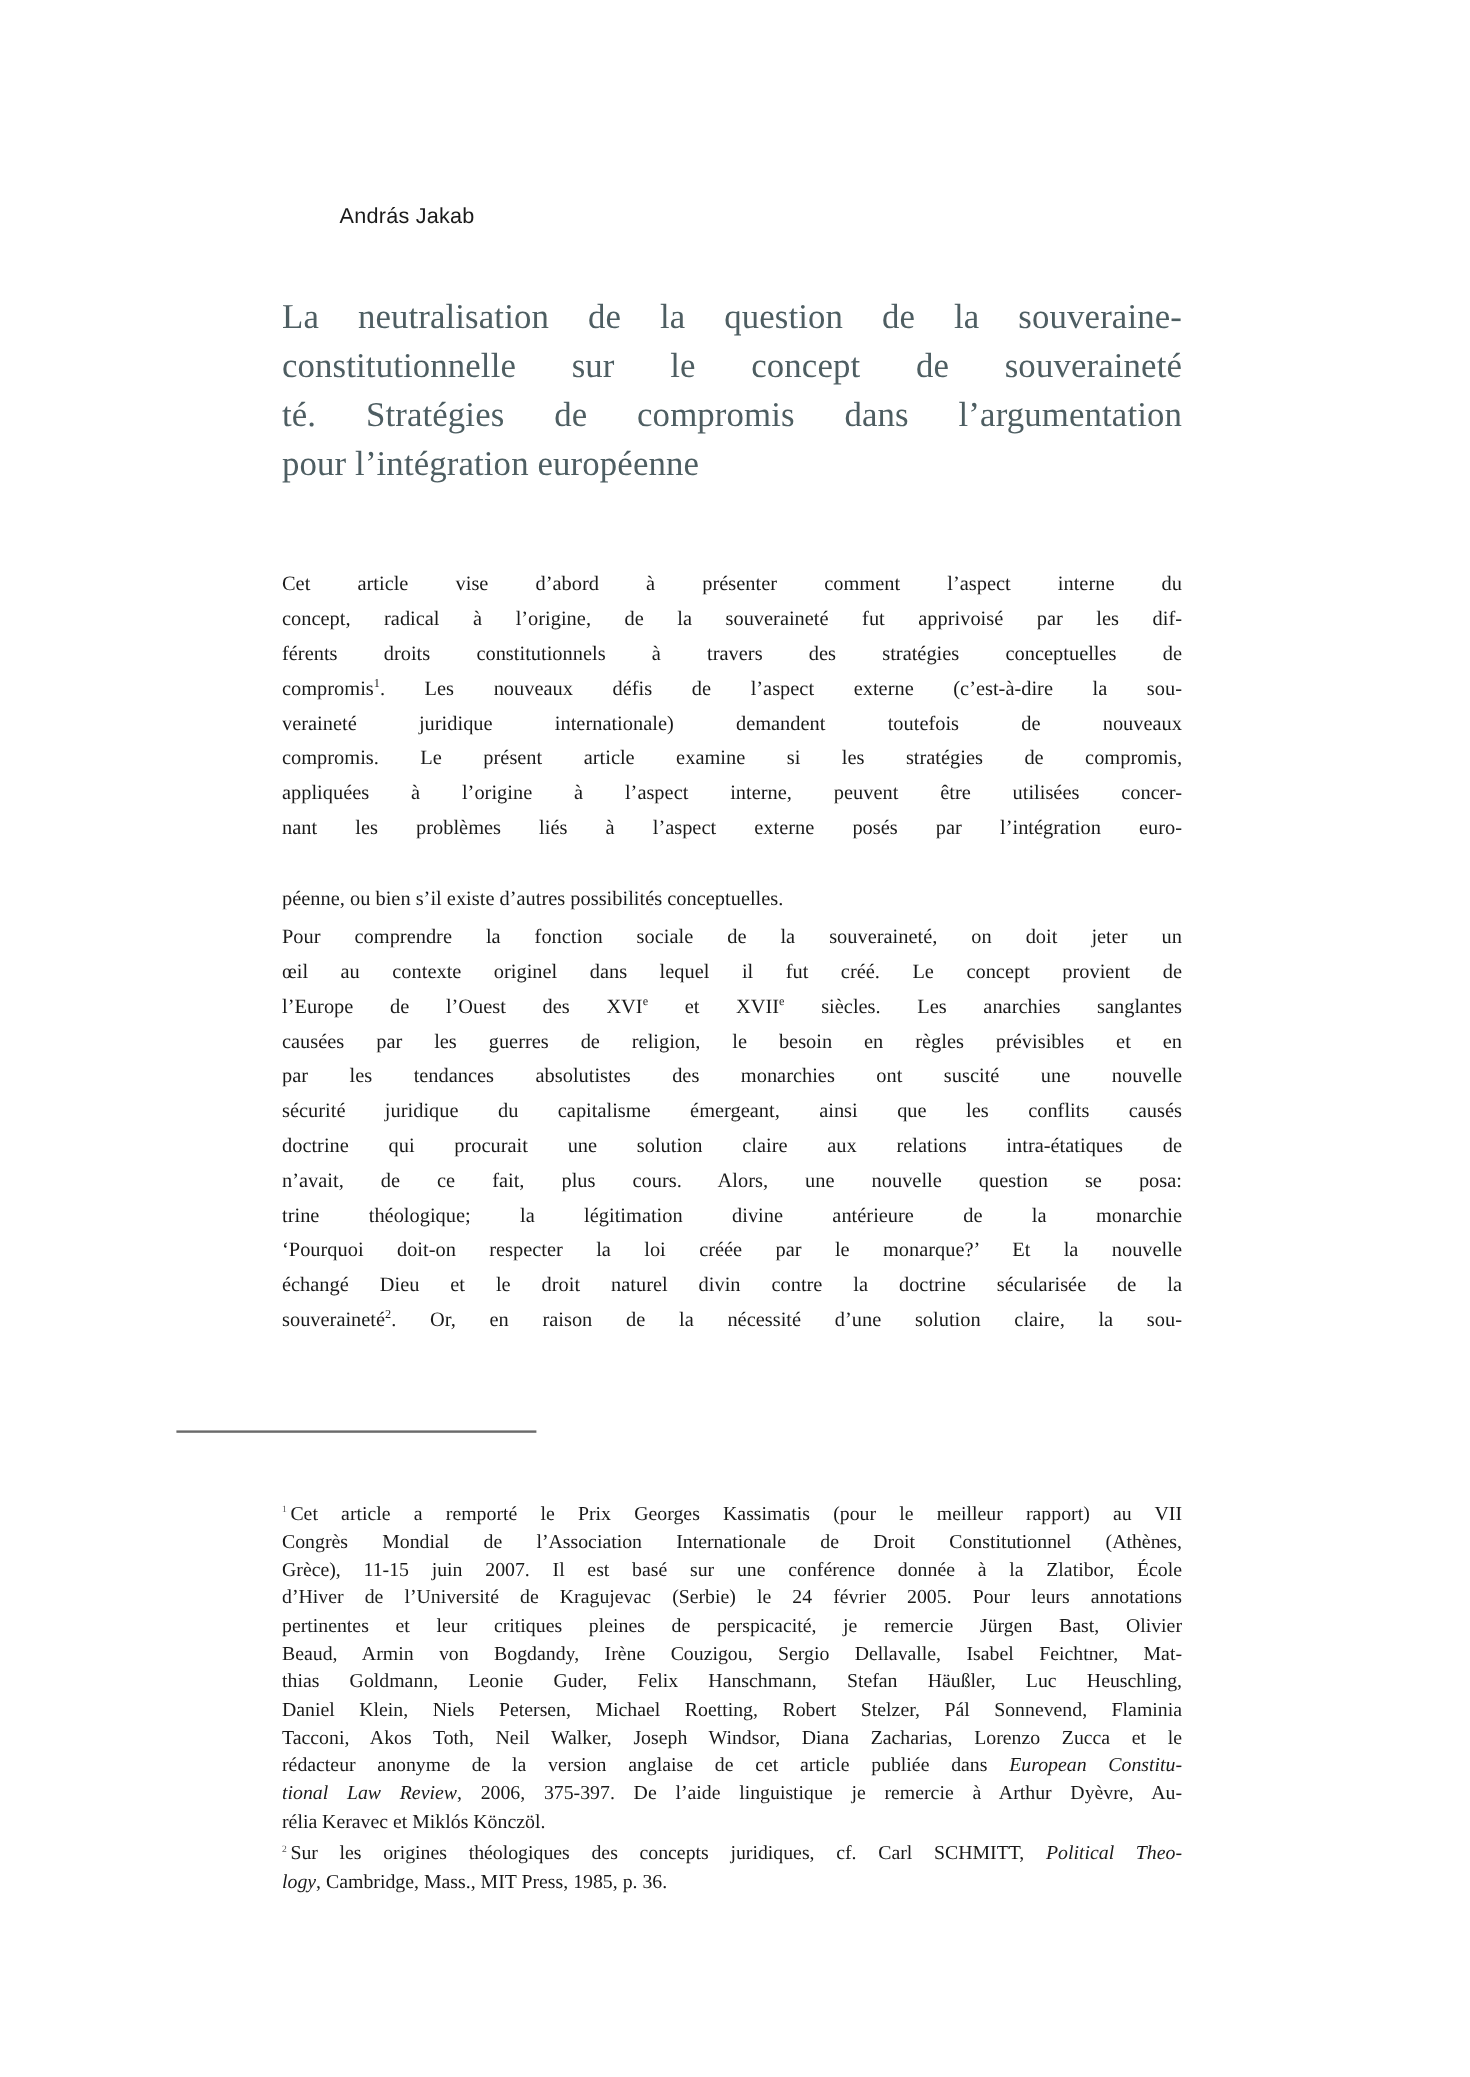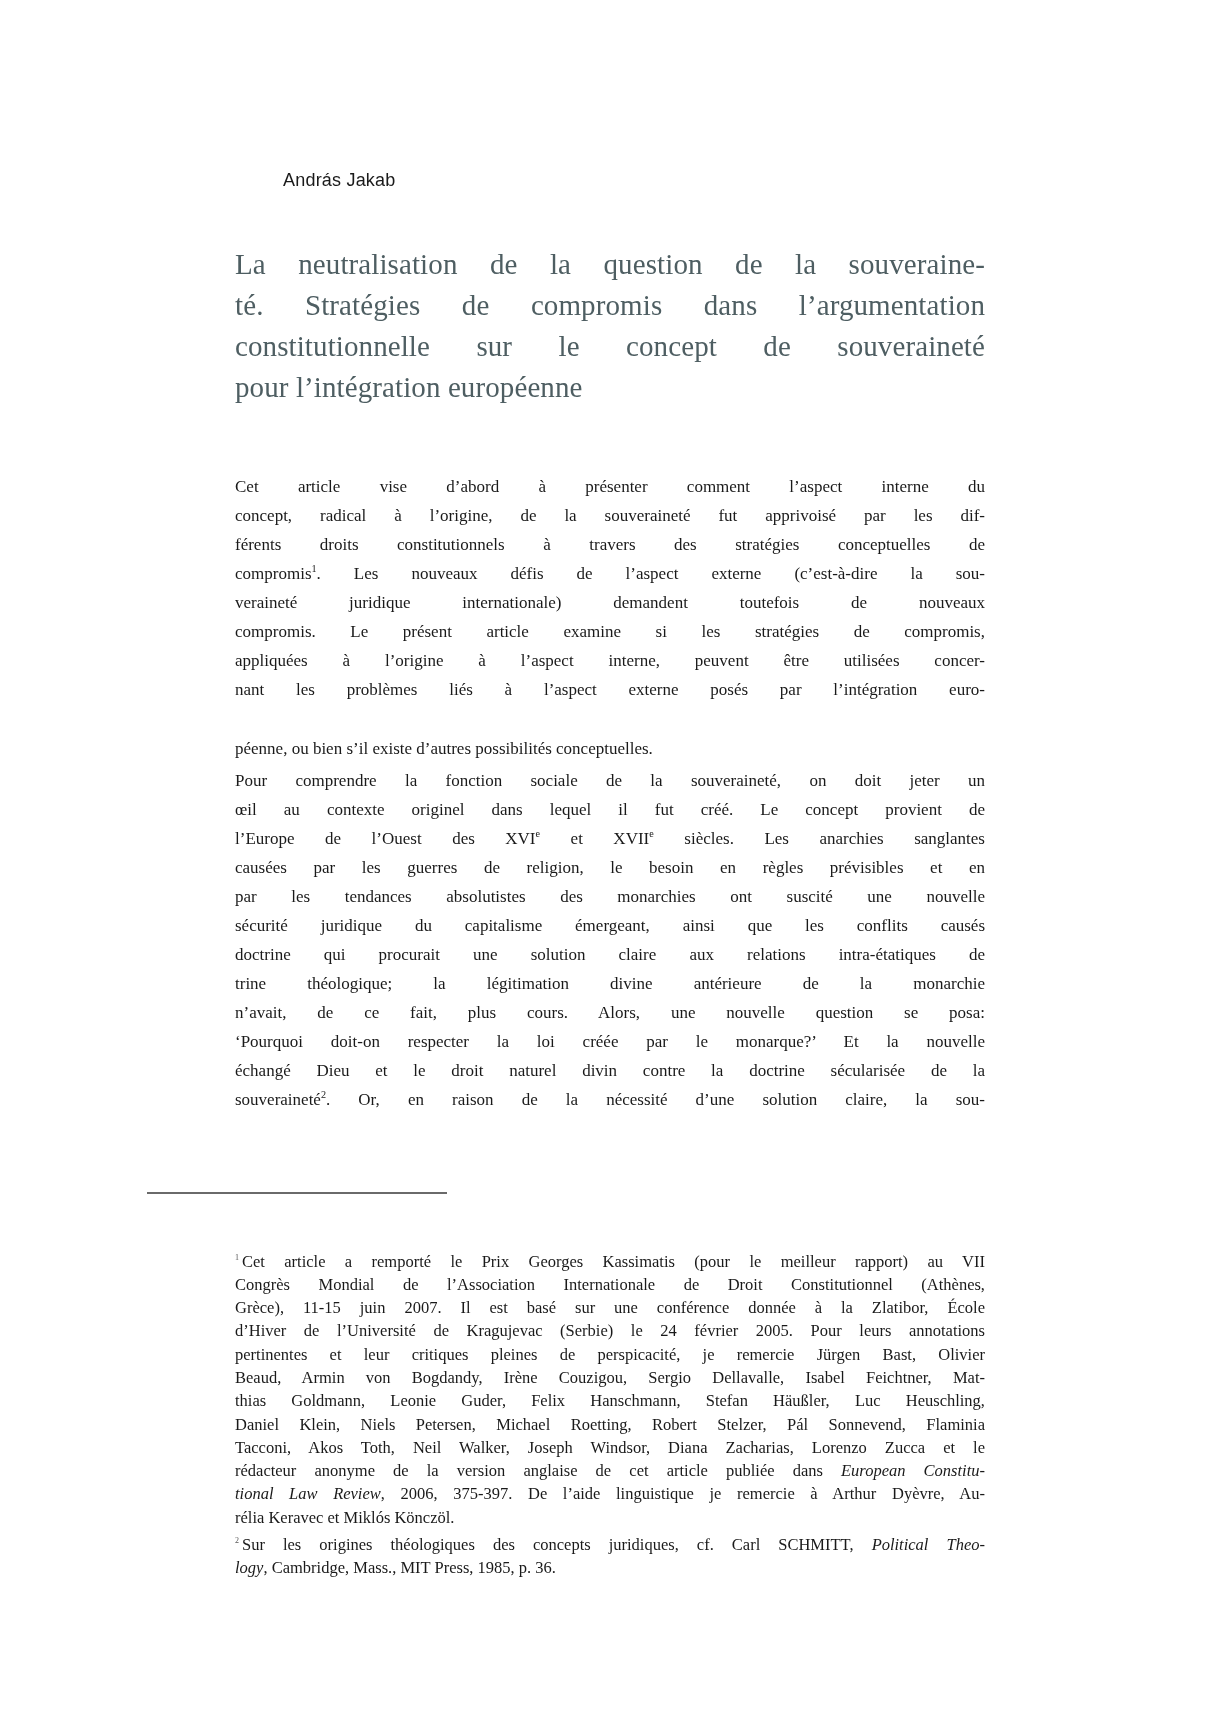--- a/index.html
+++ b/index.html
@@ -48,22 +48,22 @@
 </style>
 </head>
 <body>
 
 <div class="page">
 
   <div class="author">András Jakab</div>
 
   <h1 class="title" style="margin:0;font-weight:normal;">
     <span class="line">La neutralisation de la question de la souveraine-</span>
+    <span class="line">constitutionnelle sur le concept de souveraineté</span>
     <span class="line">té. Stratégies de compromis dans l’argumentation</span>
-    <span class="line">constitutionnelle sur le concept de souveraineté</span>
     <span class="line last">pour l’intégration européenne</span>
   </h1>
 
   <div class="body-block abstract">
     <span class="line">Cet article vise d’abord à présenter comment l’aspect interne du</span>
     <span class="line">concept, radical à l’origine, de la souveraineté fut apprivoisé par les dif-</span>
     <span class="line">férents droits constitutionnels à travers des stratégies conceptuelles de</span>
     <span class="line"><span>compromis</span><sup>1</sup><span>. Les nouveaux défis de l’aspect externe (c’est-à-dire la sou-</span></span>
     <span class="line">veraineté juridique internationale) demandent toutefois de nouveaux</span>
     <span class="line">compromis. Le présent article examine si les stratégies de compromis,</span>
@@ -73,22 +73,22 @@
   </div>
 
   <div class="body-block para">
     <span class="line">Pour comprendre la fonction sociale de la souveraineté, on doit jeter un</span>
     <span class="line">œil au contexte originel dans lequel il fut créé. Le concept provient de</span>
     <span class="line"><span>l’Europe de l’Ouest des XVI</span><sup>e</sup><span> et XVII</span><sup>e</sup><span> siècles. Les anarchies sanglantes</span></span>
     <span class="line">causées par les guerres de religion, le besoin en règles prévisibles et en</span>
     <span class="line">par les tendances absolutistes des monarchies ont suscité une nouvelle</span>
     <span class="line">sécurité juridique du capitalisme émergeant, ainsi que les conflits causés</span>
     <span class="line">doctrine qui procurait une solution claire aux relations intra-étatiques de</span>
+    <span class="line">n’avait, de ce fait, plus cours. Alors, une nouvelle question se posa:</span>
     <span class="line">trine théologique; la légitimation divine antérieure de la monarchie</span>
-    <span class="line">n’avait, de ce fait, plus cours. Alors, une nouvelle question se posa:</span>
     <span class="line">‘Pourquoi doit-on respecter la loi créée par le monarque?’ Et la nouvelle</span>
     <span class="line">échangé Dieu et le droit naturel divin contre la doctrine sécularisée de la</span>
     <span class="line"><span>souveraineté</span><sup>2</sup><span>. Or, en raison de la nécessité d’une solution claire, la sou-</span></span>
   </div>
 
   <div class="rule"></div>
 
   <div class="footnotes">
     <span class="line"><span class="fn-mark">1</span><span>Cet article a remporté le Prix Georges Kassimatis (pour le meilleur rapport) au VII</span></span>
     <span class="line">Congrès Mondial de l’Association Internationale de Droit Constitutionnel (Athènes,</span>

